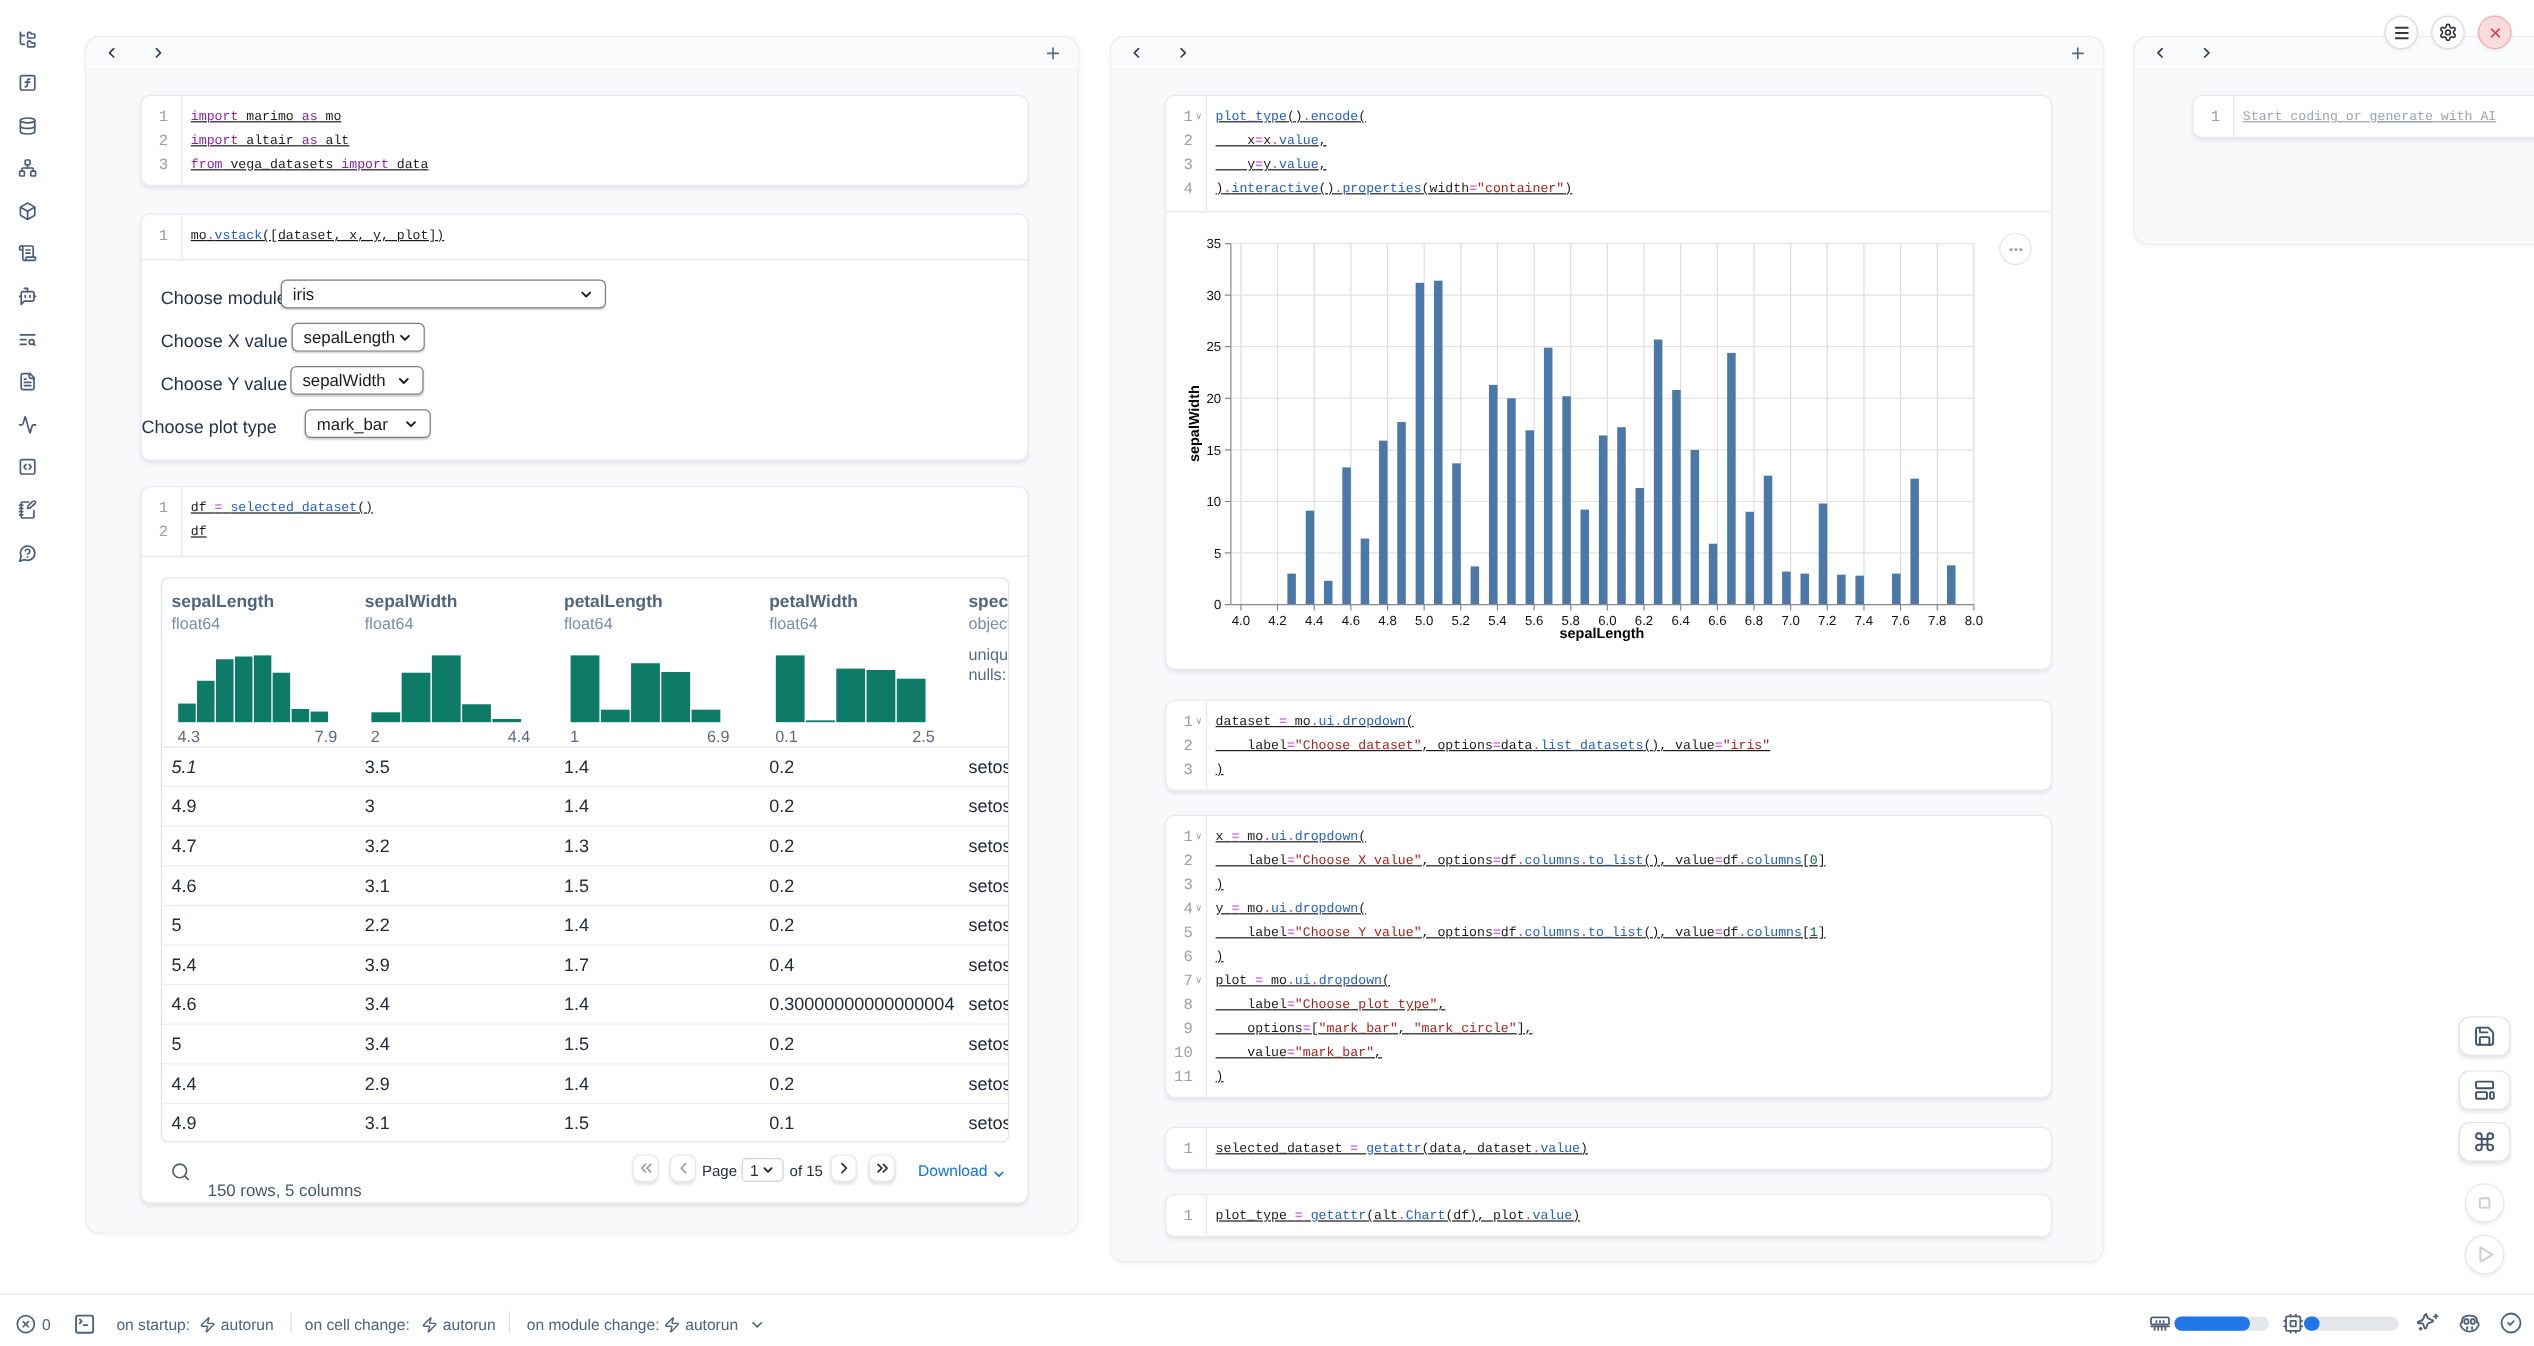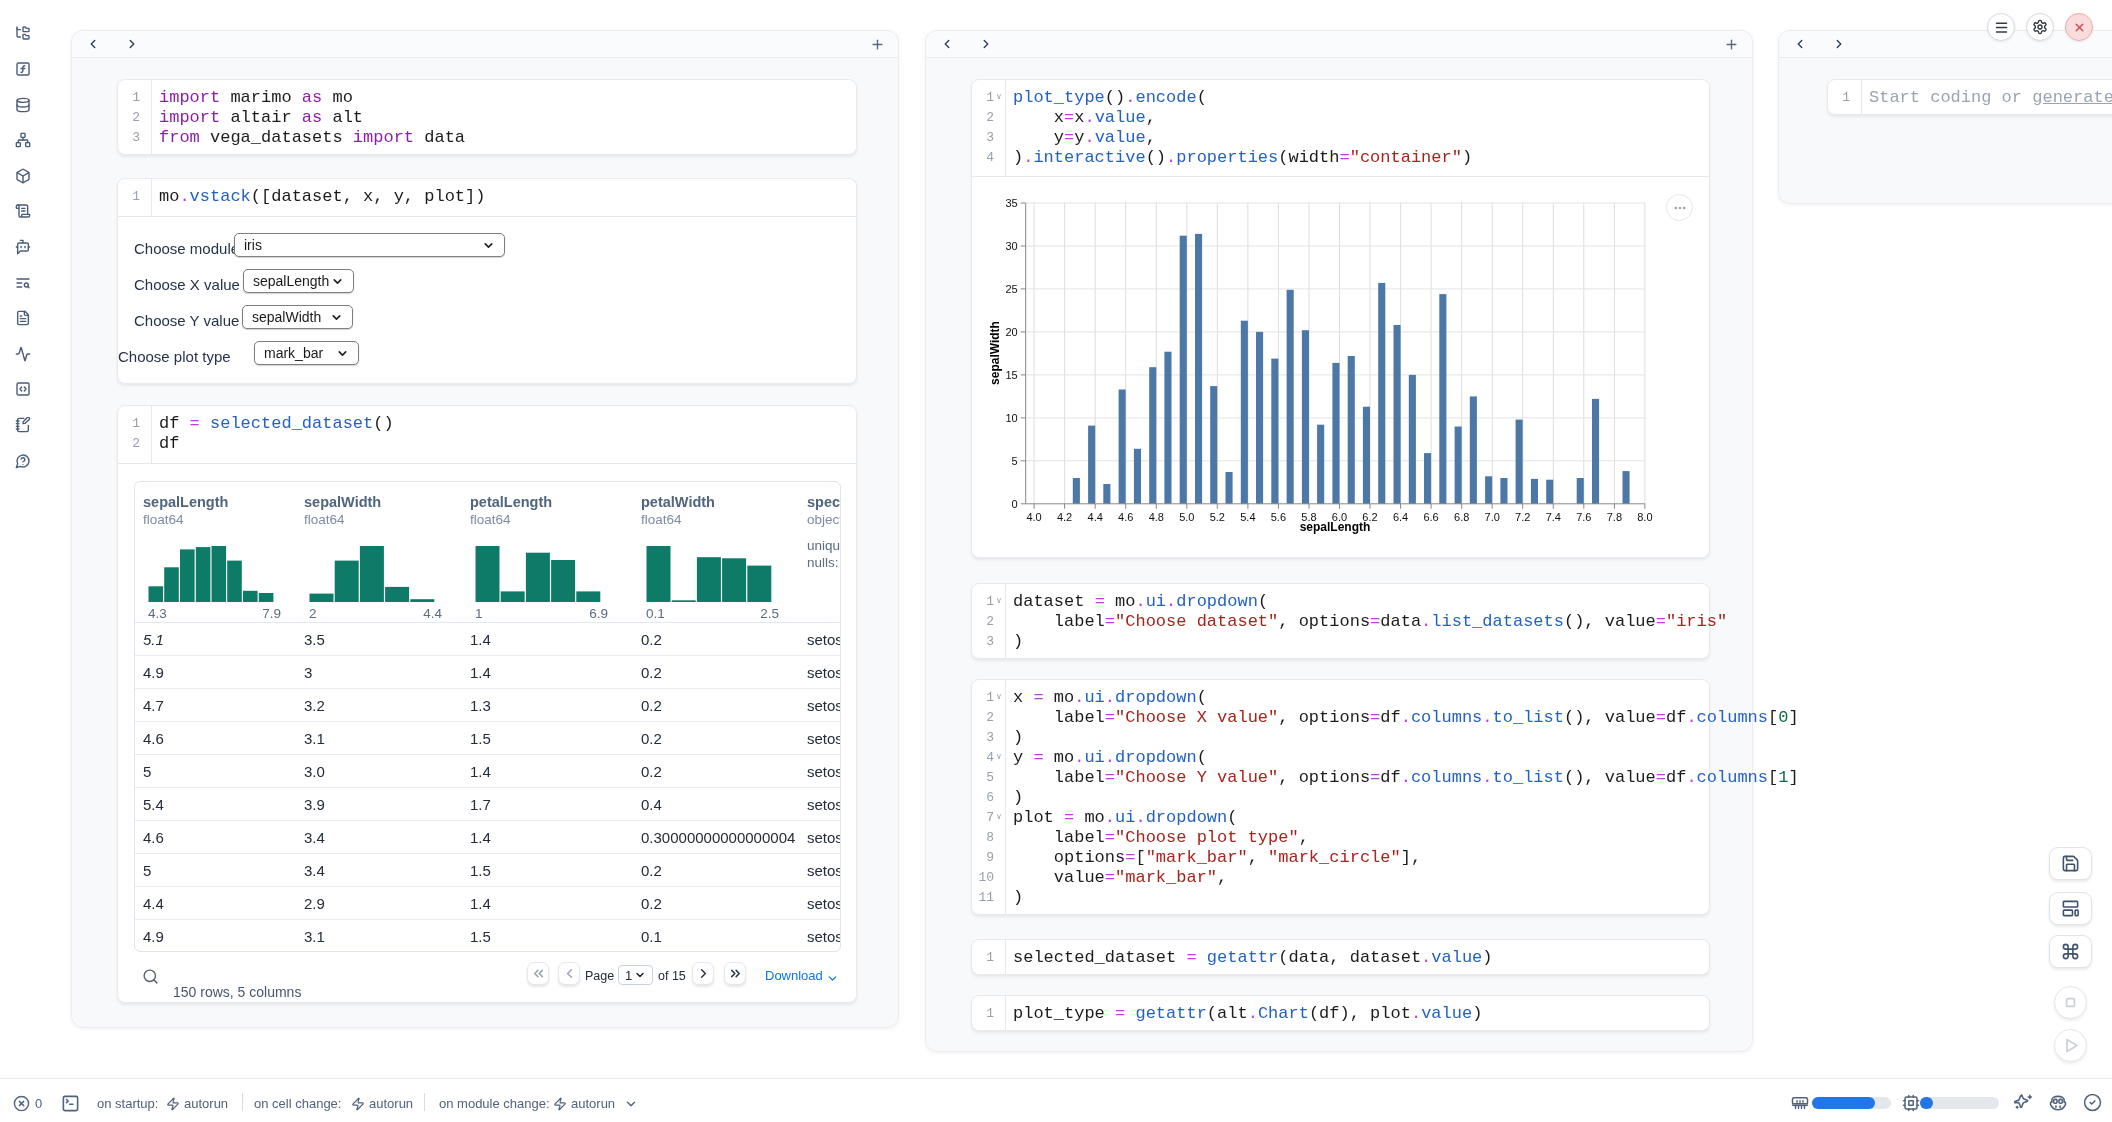--- a/index.html
+++ b/index.html
@@ -7,22 +7,22 @@
     font-family:"Liberation Sans", sans-serif; }
   .abs { position:absolute; }
   body { position:relative; }
   svg.ic { display:block; }
   .col { position:absolute; background:#f8f9fb; border:1px solid #ededf1;
     border-radius:12px; box-shadow:0 1px 4px rgba(0,0,0,.06); }
   .colhead { height:27px; border-bottom:1px solid #e8eaee; display:flex;
     align-items:center; background:#fafbfc; border-radius:12px 12px 0 0; }
   .cell { position:absolute; background:#fff; border:1px solid #e8eaee;
     border-radius:8px; box-shadow:0 2px 3px rgba(25,35,60,.08); }
-  .code { font-family:"Liberation Mono", monospace; font-size:17px;
-    line-height:20px; color:#1c1c1c; white-space:pre; }
+  .code { font-family:"Liberation Mono", monospace; font-size:11px;
+    line-height:20px; color:#1c1c1c; white-space:pre;text-decoration:underline; }
   .gut { position:absolute; left:0; top:8px; width:22px; color:#9aa1ac;
     text-align:right; font-family:"Liberation Mono", monospace; font-size:13px;
     line-height:20px; }
   .gutline { position:absolute; left:33px; top:0; bottom:0; width:0;
     border-left:1px solid #e6e8ec; }
   .src { position:absolute; left:41px; top:8px; }
   .kw { color:#8c1fa8; } .fn { color:#2361c4; } .op { color:#c03be0; }
   .st { color:#a8231d; } .nm { color:#116644; }
   .sel { position:absolute; background:#fff; border:1px solid #7e7e7e;
     border-radius:5px; box-shadow:0 1px 1.5px rgba(0,0,0,.18);
@@ -267,21 +267,21 @@
         <div class="abs" style="left:506px;top:215px;font-size:15px;color:#242c38;white-space:nowrap;">0.2</div>
         <div class="abs" style="left:672px;top:215px;font-size:15px;color:#242c38;white-space:nowrap;">setosa</div>
         <div class="abs" style="left:0;top:240px;right:0;height:33px;border-bottom:1px solid #e9edf3;"></div>
         <div class="abs" style="left:8px;top:248px;font-size:15px;color:#242c38;white-space:nowrap;">4.6</div>
         <div class="abs" style="left:169px;top:248px;font-size:15px;color:#242c38;white-space:nowrap;">3.1</div>
         <div class="abs" style="left:335px;top:248px;font-size:15px;color:#242c38;white-space:nowrap;">1.5</div>
         <div class="abs" style="left:506px;top:248px;font-size:15px;color:#242c38;white-space:nowrap;">0.2</div>
         <div class="abs" style="left:672px;top:248px;font-size:15px;color:#242c38;white-space:nowrap;">setosa</div>
         <div class="abs" style="left:0;top:273px;right:0;height:33px;border-bottom:1px solid #e9edf3;"></div>
         <div class="abs" style="left:8px;top:281px;font-size:15px;color:#242c38;white-space:nowrap;">5</div>
-        <div class="abs" style="left:169px;top:281px;font-size:15px;color:#242c38;white-space:nowrap;">3.0</div>
+        <div class="abs" style="left:169px;top:281px;font-size:15px;color:#242c38;white-space:nowrap;">2.2</div>
         <div class="abs" style="left:335px;top:281px;font-size:15px;color:#242c38;white-space:nowrap;">1.4</div>
         <div class="abs" style="left:506px;top:281px;font-size:15px;color:#242c38;white-space:nowrap;">0.2</div>
         <div class="abs" style="left:672px;top:281px;font-size:15px;color:#242c38;white-space:nowrap;">setosa</div>
         <div class="abs" style="left:0;top:306px;right:0;height:33px;border-bottom:1px solid #e9edf3;"></div>
         <div class="abs" style="left:8px;top:314px;font-size:15px;color:#242c38;white-space:nowrap;">5.4</div>
         <div class="abs" style="left:169px;top:314px;font-size:15px;color:#242c38;white-space:nowrap;">3.9</div>
         <div class="abs" style="left:335px;top:314px;font-size:15px;color:#242c38;white-space:nowrap;">1.7</div>
         <div class="abs" style="left:506px;top:314px;font-size:15px;color:#242c38;white-space:nowrap;">0.4</div>
         <div class="abs" style="left:672px;top:314px;font-size:15px;color:#242c38;white-space:nowrap;">setosa</div>
         <div class="abs" style="left:0;top:339px;right:0;height:33px;border-bottom:1px solid #e9edf3;"></div>

